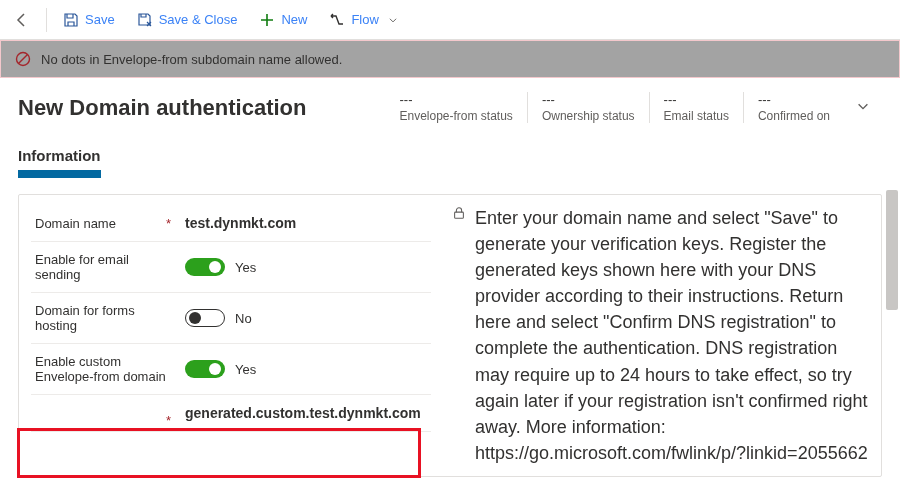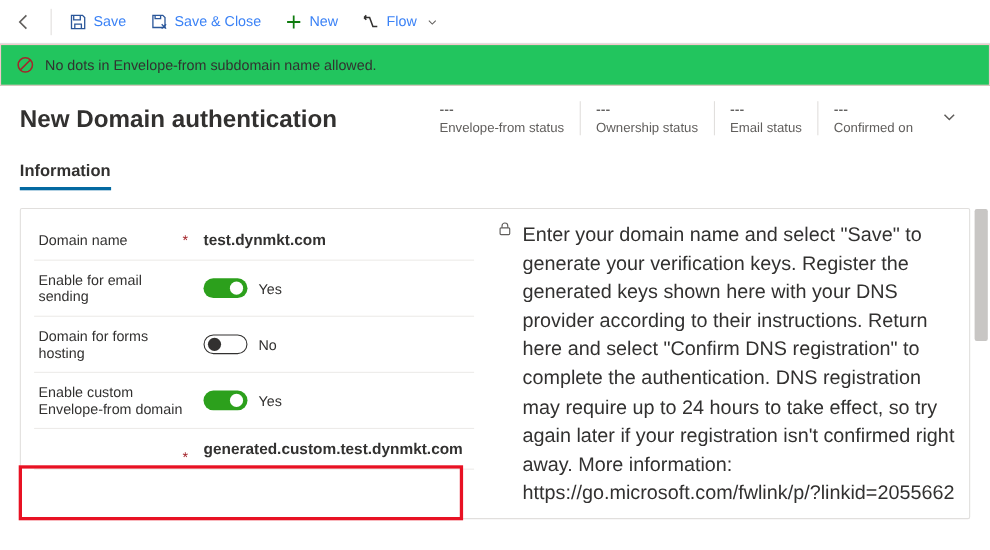--- a/index.html
+++ b/index.html
@@ -1,31 +1,31 @@
 <!DOCTYPE html>
 <html><head>
 <meta charset="utf-8">
 <style>
   * { box-sizing: border-box; margin: 0; padding: 0; }
   body { font-family: "Segoe UI", Arial, sans-serif; font-size: 13px; color: #323130; background: #fff; width: 900px; height: 500px; overflow: hidden; }
   .toolbar { display: flex; align-items: center; height: 40px; border-bottom: 1px solid #e1dfdd; padding: 0 4px; gap: 2px; }
   .tb-btn { display: flex; align-items: center; gap: 6px; padding: 6px 10px; cursor: pointer; font-size: 13px; color: #3b82f6; }
   .tb-sep { width: 1px; height: 24px; background: #e1dfdd; margin: 0 4px; }
   .icon { display: inline-flex; align-items: center; justify-content: center; width: 16px; height: 16px; }
-  .alert { display: flex; align-items: center; gap: 10px; background: #22c55e; border: 1px solid #f4c8cc; padding: 10px 14px; font-size: 13px; color: #323130; }
+  .alert { display: flex; align-items: center; gap: 10px; background: #a3a3a3; border: 1px solid #f4c8cc; padding: 10px 14px; font-size: 13px; color: #323130; }
   .header-row { display: flex; align-items: center; justify-content: space-between; padding: 14px 18px 6px 18px; }
   .page-title { font-size: 22px; font-weight: 600; }
   .status-group { display: flex; align-items: center; gap: 0; }
   .status-item { padding: 0 14px; border-left: 1px solid #e1dfdd; }
   .status-item:first-child { border-left: none; }
   .status-val { font-size: 13px; color: #323130; }
   .status-lbl { font-size: 12px; color: #605e5c; margin-top: 2px; }
   .chev { padding: 0 12px; cursor: pointer; }
   .tabs { padding: 18px 18px 0 18px; }
-  .tab { display: inline-block; font-size: 15px; font-weight: 600; padding-bottom: 6px; border-bottom: 3px solid #0369a1; }
+  .tab { display: inline-block; font-size: 15px; font-weight: 600; padding-bottom: 6px; border-bottom: 8px solid #0369a1; }
   .content { display: flex; gap: 20px; margin: 16px 18px 0 18px; border: 1px solid #e1dfdd; border-radius: 2px; padding: 10px 12px; position: relative; }
   .form-col { flex: 0 0 400px; }
   .info-col { flex: 1; display: flex; gap: 8px; font-size: 18px; color: #323130; line-height: 1.45; }
   .info-col .lock { flex: 0 0 16px; color: #605e5c; }
   .field { display: flex; align-items: center; padding: 10px 4px; border-bottom: 1px solid #edebe9; }
   .field:last-child { border-bottom: none; }
   .flabel { flex: 0 0 150px; font-size: 13px; color: #323130; position: relative; padding-right: 10px; }
   .req { color: #a4262c; position: absolute; right: 14px; top: 0; }
   .fval { flex: 1; font-size: 14px; font-weight: 600; }
   .toggle { display: flex; align-items: center; gap: 10px; }

